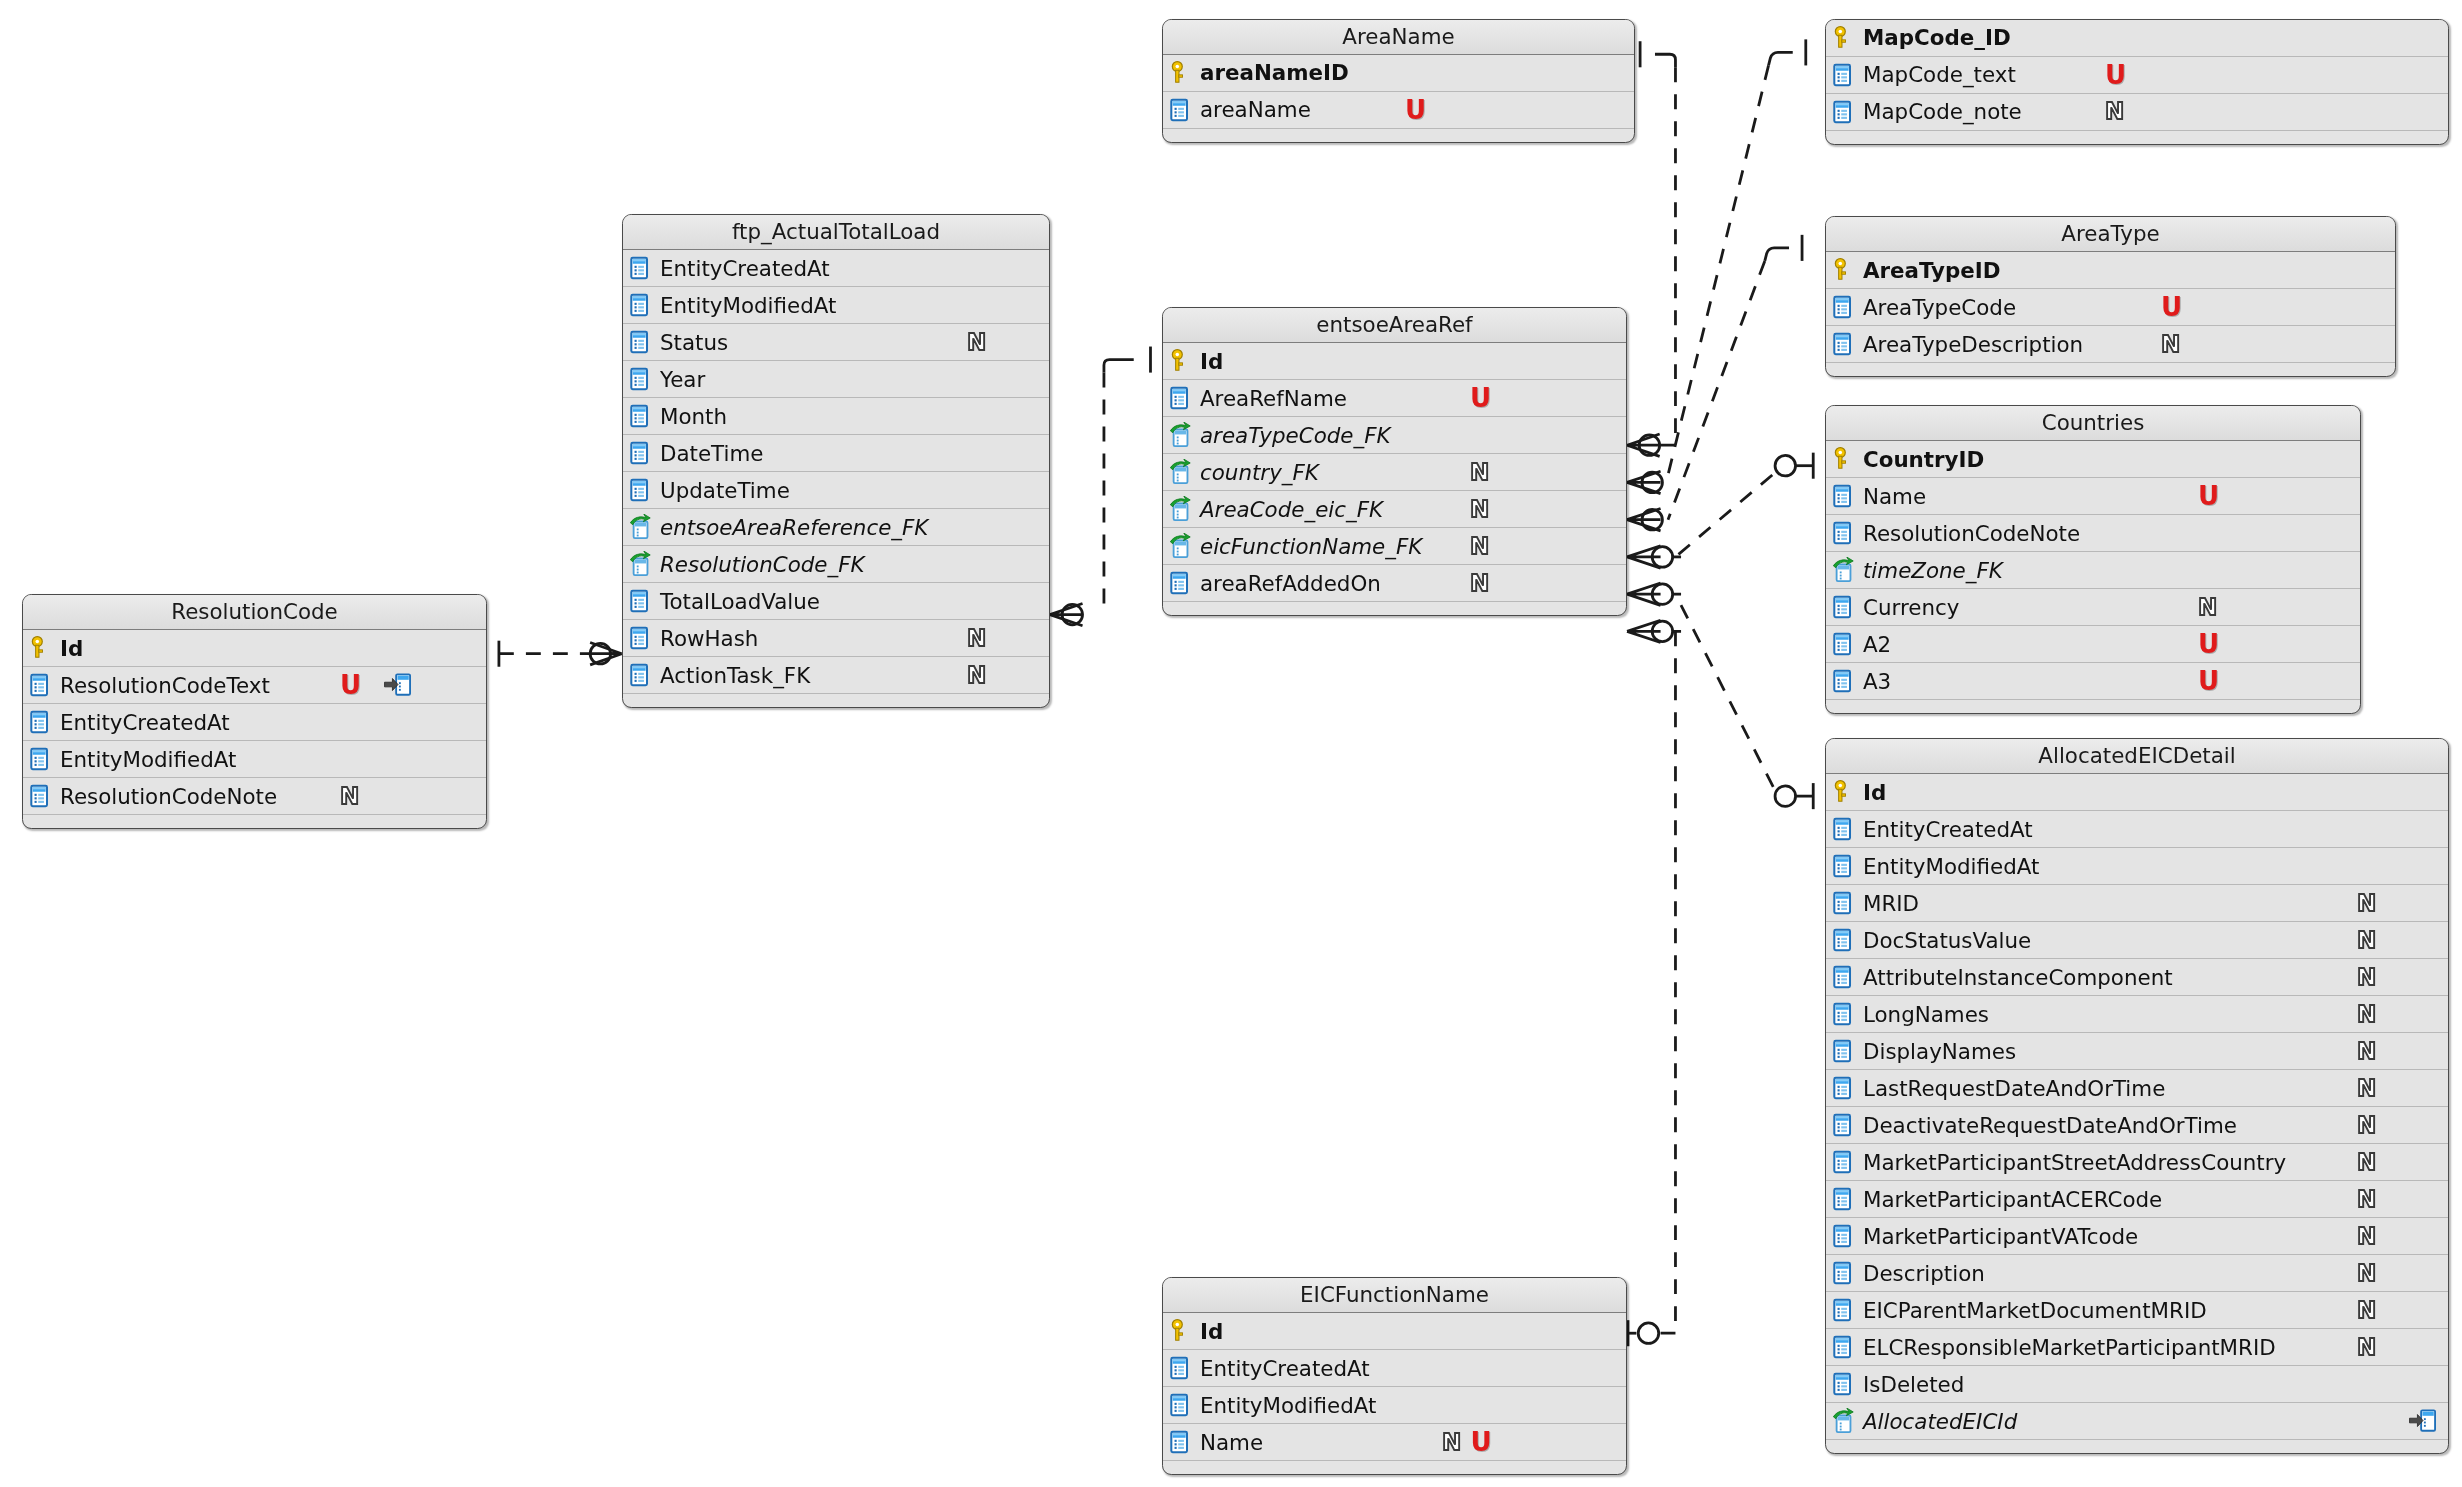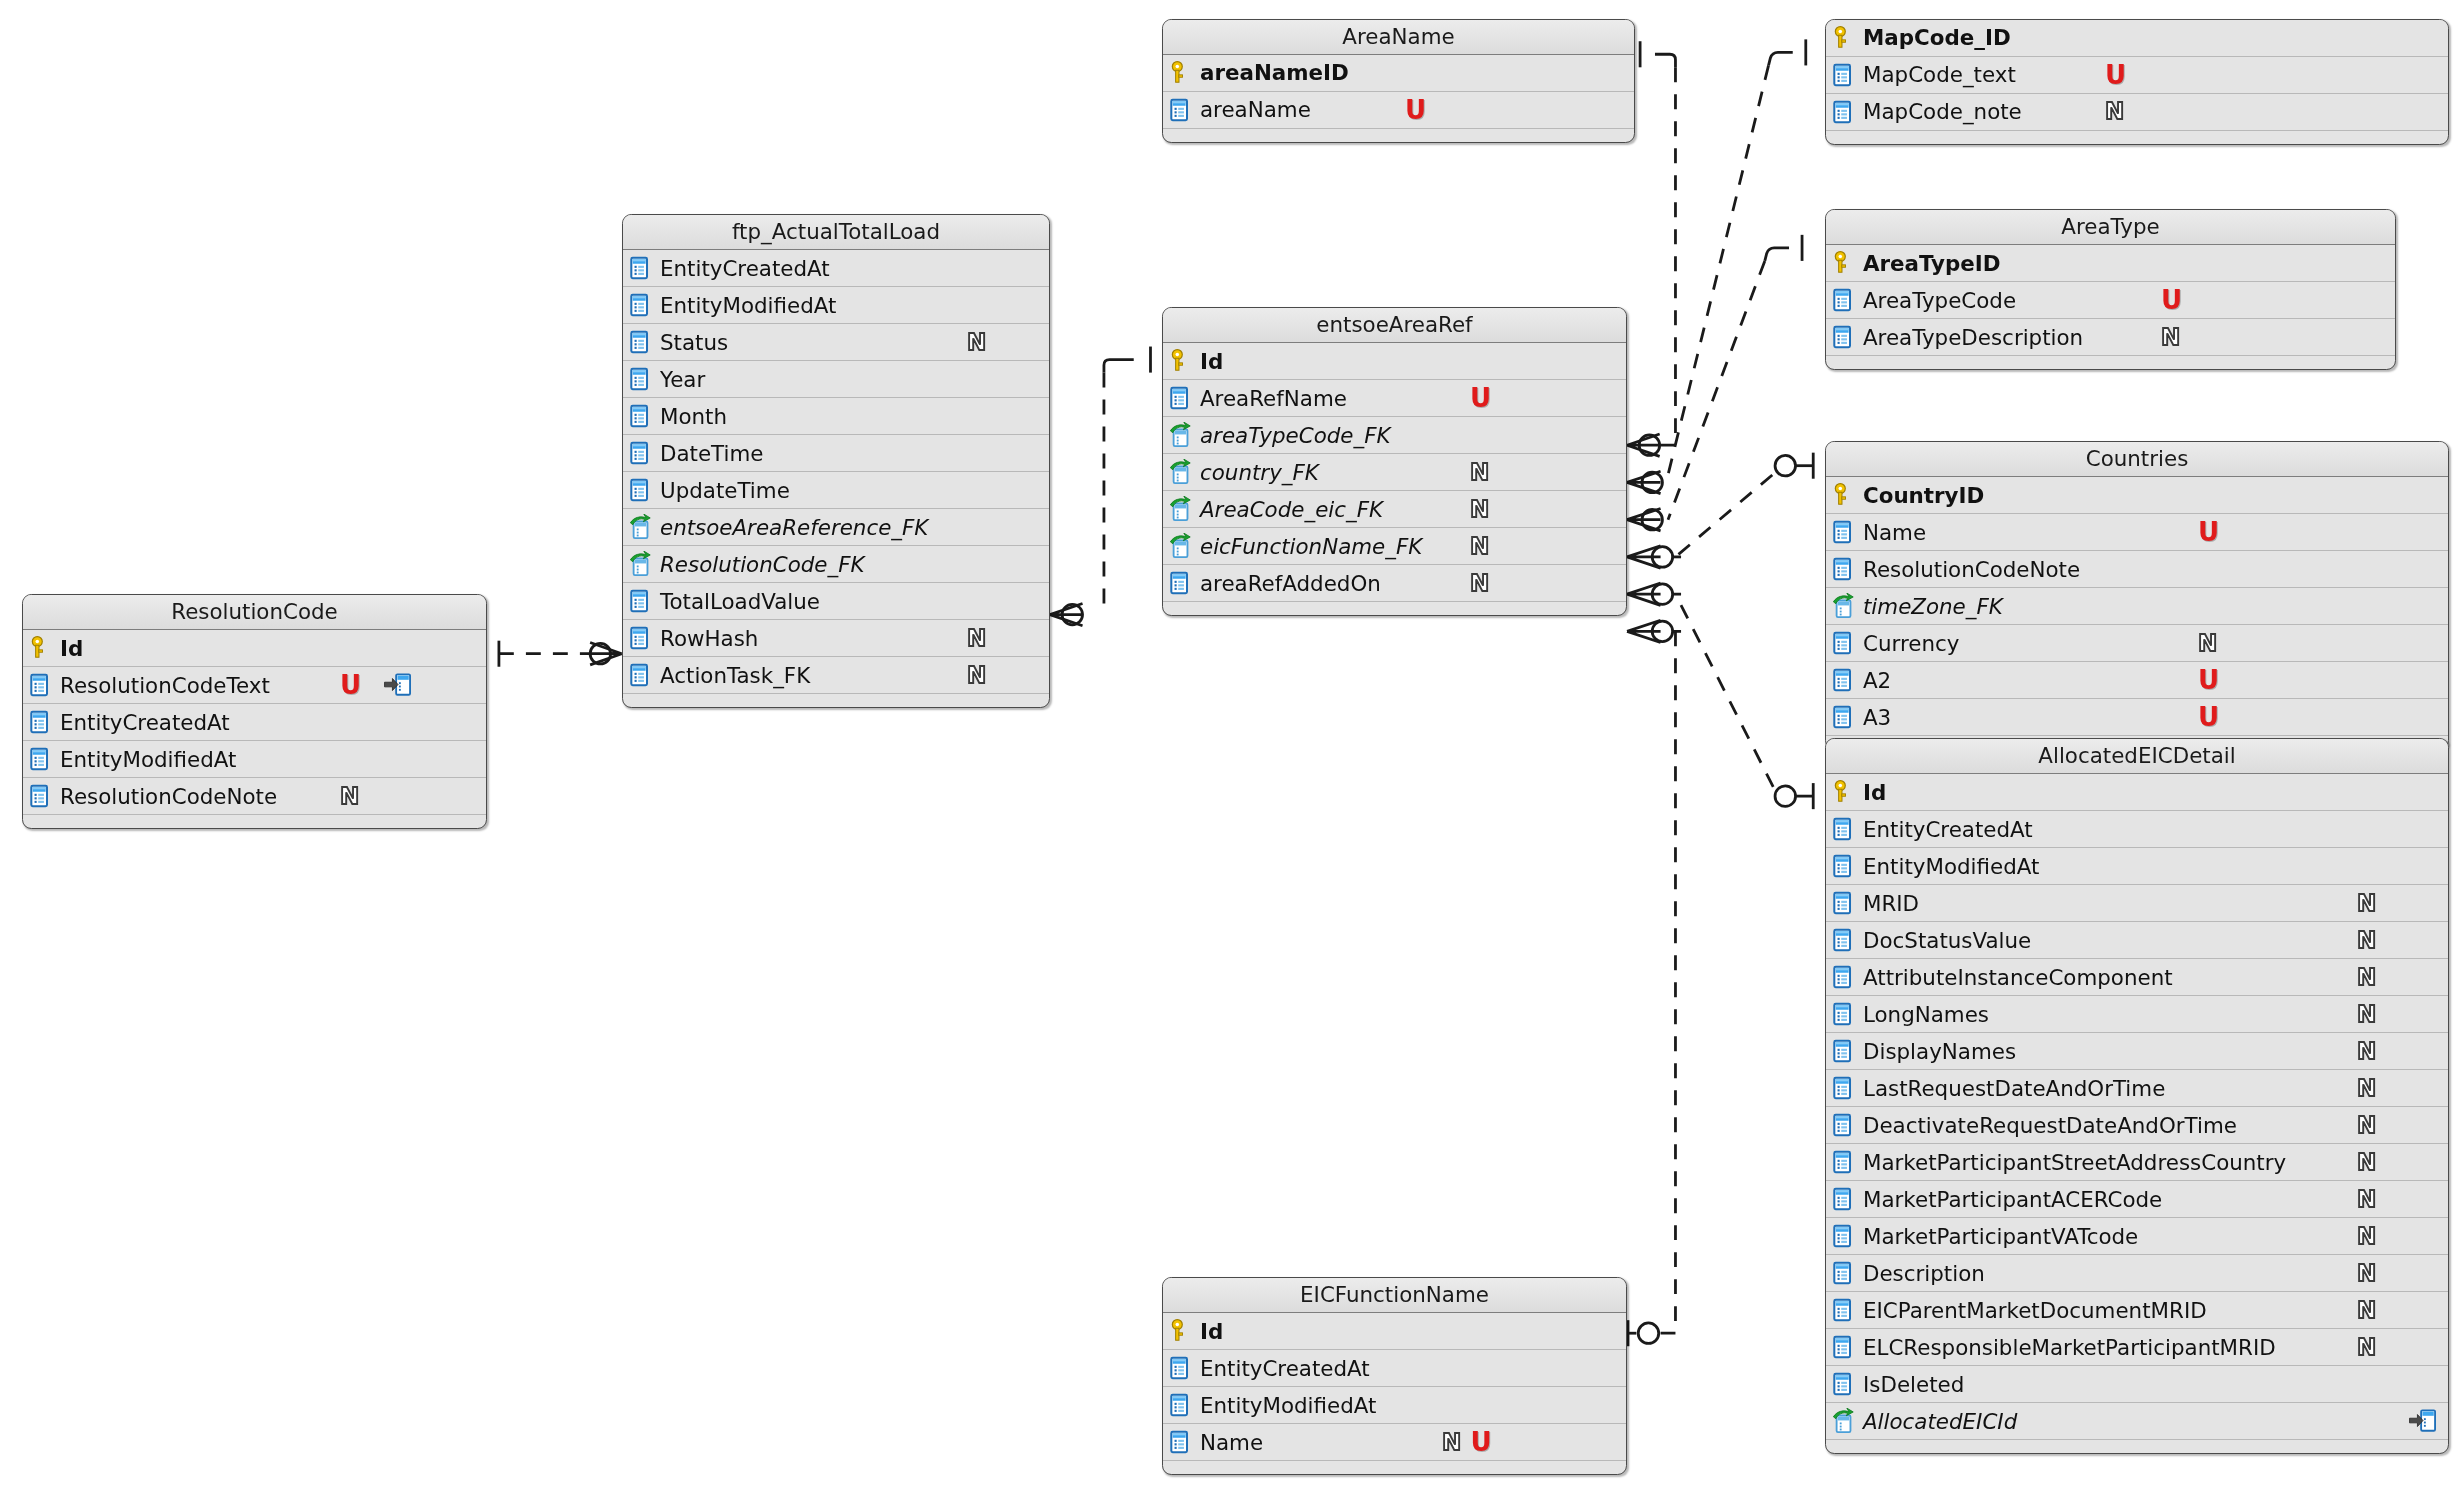--- a/index.html
+++ b/index.html
@@ -232,21 +232,21 @@
                 <rect x="10" y="19.2" width="6.2" height="2.3" fill="#7fc2ee"></rect>
               </svg>
             </span>
             <span class="name">MapCode_note</span>
             <span class="flags" style="left: 279px;">
               <span class="flag-N">N</span>
             </span>
           </div>
         </div>
       </div>
-      <div class="entity" style="left: 1825px; top: 209px; width: 571px;">
+      <div class="entity" style="left: 1825px; top: 216px; width: 571px;">
         <div class="entity-title">AreaType</div>
         <div class="rows">
           <div class="row pk">
             <span class="ico">
               <svg width="24" height="26" viewBox="0 0 26 28">
                 <circle cx="9" cy="7" r="5.4" fill="#f2c200" stroke="#a07f00" stroke-width="1.3"></circle>
                 <circle cx="9" cy="7" r="1.9" fill="#ffffff"></circle>
                 <rect x="7.2" y="11" width="3.6" height="13" fill="#f2c200" stroke="#a07f00" stroke-width="1.1"></rect>
                 <rect x="10.6" y="16" width="4" height="2.6" fill="#f2c200" stroke="#a07f00" stroke-width="1"></rect>
               </svg>
@@ -287,21 +287,21 @@
                 <rect x="10" y="19.2" width="6.2" height="2.3" fill="#7fc2ee"></rect>
               </svg>
             </span>
             <span class="name">AreaTypeDescription</span>
             <span class="flags" style="left: 335px;">
               <span class="flag-N">N</span>
             </span>
           </div>
         </div>
       </div>
-      <div class="entity" style="left: 1825px; top: 405px; width: 624px; margin-top: 36px;">
+      <div class="entity" style="left: 1825px; top: 405px; width: 536px;">
         <div class="entity-title">Countries</div>
         <div class="rows">
           <div class="row pk">
             <span class="ico">
               <svg width="24" height="26" viewBox="0 0 26 28">
                 <circle cx="9" cy="7" r="5.4" fill="#f2c200" stroke="#a07f00" stroke-width="1.3"></circle>
                 <circle cx="9" cy="7" r="1.9" fill="#ffffff"></circle>
                 <rect x="7.2" y="11" width="3.6" height="13" fill="#f2c200" stroke="#a07f00" stroke-width="1.1"></rect>
                 <rect x="10.6" y="16" width="4" height="2.6" fill="#f2c200" stroke="#a07f00" stroke-width="1"></rect>
               </svg>

